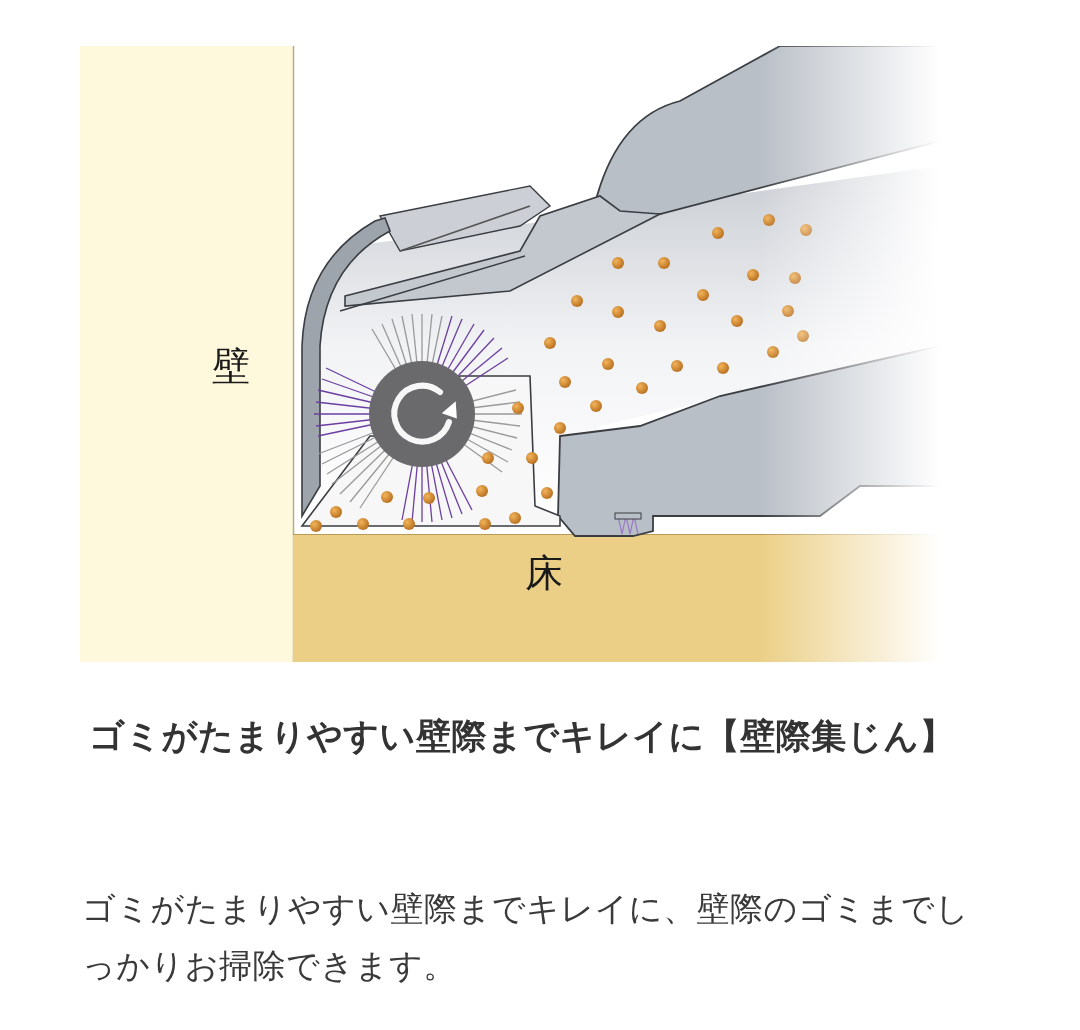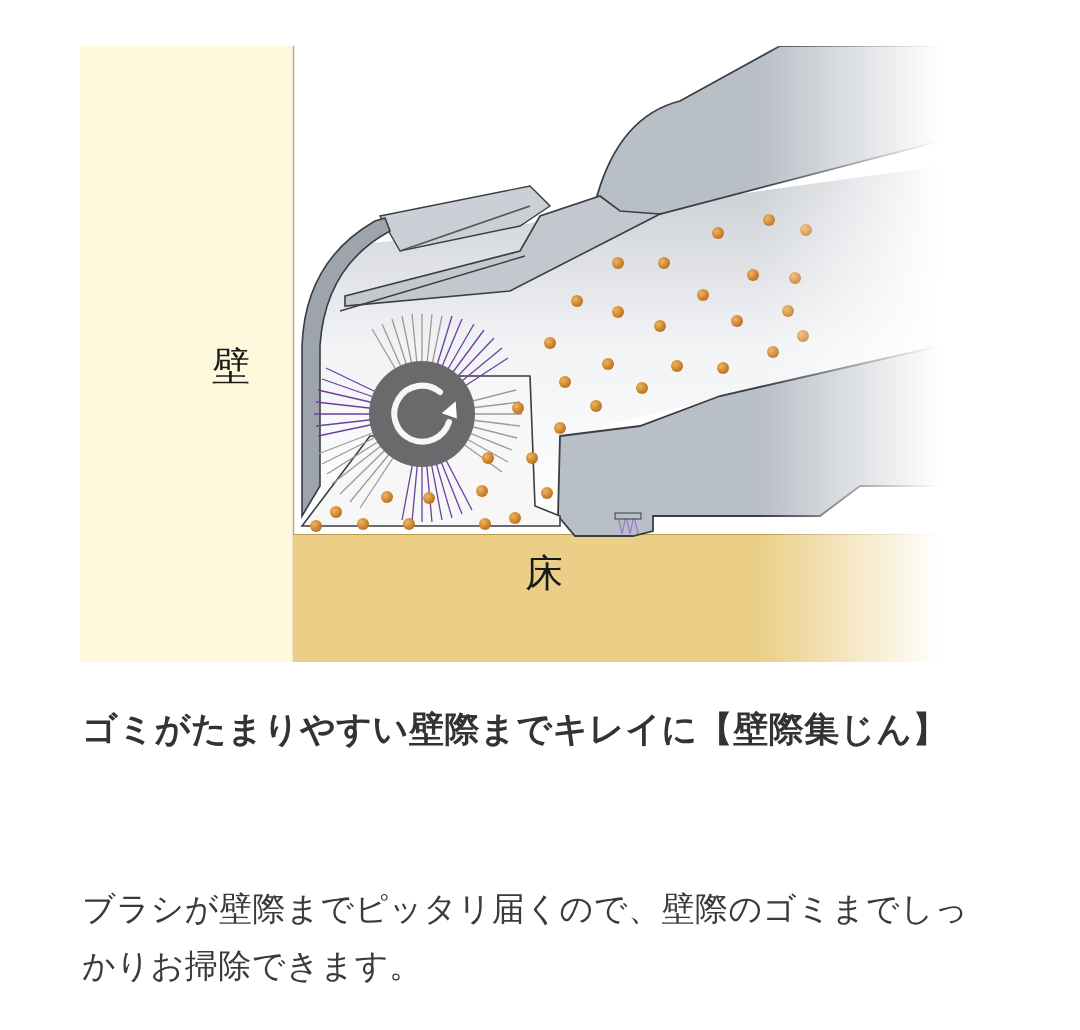--- a/index.html
+++ b/index.html
@@ -4,21 +4,21 @@
 <style>
   html, body { margin: 0; padding: 0; background: #ffffff; }
   body { width: 1080px; height: 1030px; position: relative; overflow: hidden;
          font-family: "DejaVu Sans", "Liberation Sans", sans-serif; color: #333; }
   .figure { position: absolute; left: 80px; top: 46px; width: 860px; height: 616px; overflow: hidden; }
   .figure svg { display: block; }
   .label-wall, .label-floor { position: absolute; font-size: 38px; color: #1a1a1a; line-height: 1; }
   .label-wall { left: 132px; top: 301px; }
   .label-floor { left: 445px; top: 508px; }
   .caption-title { position: absolute; left: 82px; top: 694px; width: 900px;
-                   font-size: 35px; font-weight: bold; line-height: 70px; color: #333; margin: 0; letter-spacing: 0.5px; }
+                   font-size: 35px; font-weight: bold; line-height: 70px; color: #333; margin: 7px; letter-spacing: 0.5px; }
   .caption-body { position: absolute; left: 82px; top: 880px; width: 920px;
                   font-size: 33px; line-height: 57px; color: #3a3a3a; margin: 0; letter-spacing: 0.5px; }
 </style>
 </head>
 <body>
 
 <div class="figure">
   <svg width="860" height="616" viewBox="0 0 860 616">
     <defs>
       <linearGradient id="fadeR" x1="0" y1="0" x2="1" y2="0">
@@ -160,13 +160,13 @@
         <circle cx="435" cy="472" r="6" fill="url(#dot)"></circle>
     </g>
 
     <rect x="213" y="0" width="647" height="616" fill="url(#fadeR)"></rect>
   </svg>
   <span class="label-wall">壁</span>
   <span class="label-floor">床</span>
 </div>
 
 <h2 class="caption-title">ゴミがたまりやすい壁際までキレイに【壁際集じん】</h2>
-<p class="caption-body">ブラシが壁際までピッタリ届くので、壁際のゴミまでしっかりお掃除できます。</p>
+<p class="caption-body">ゴミがたまりやすい壁際までキレイに、壁際のゴミまでしっかりお掃除できます。</p>
 
 </body></html>

